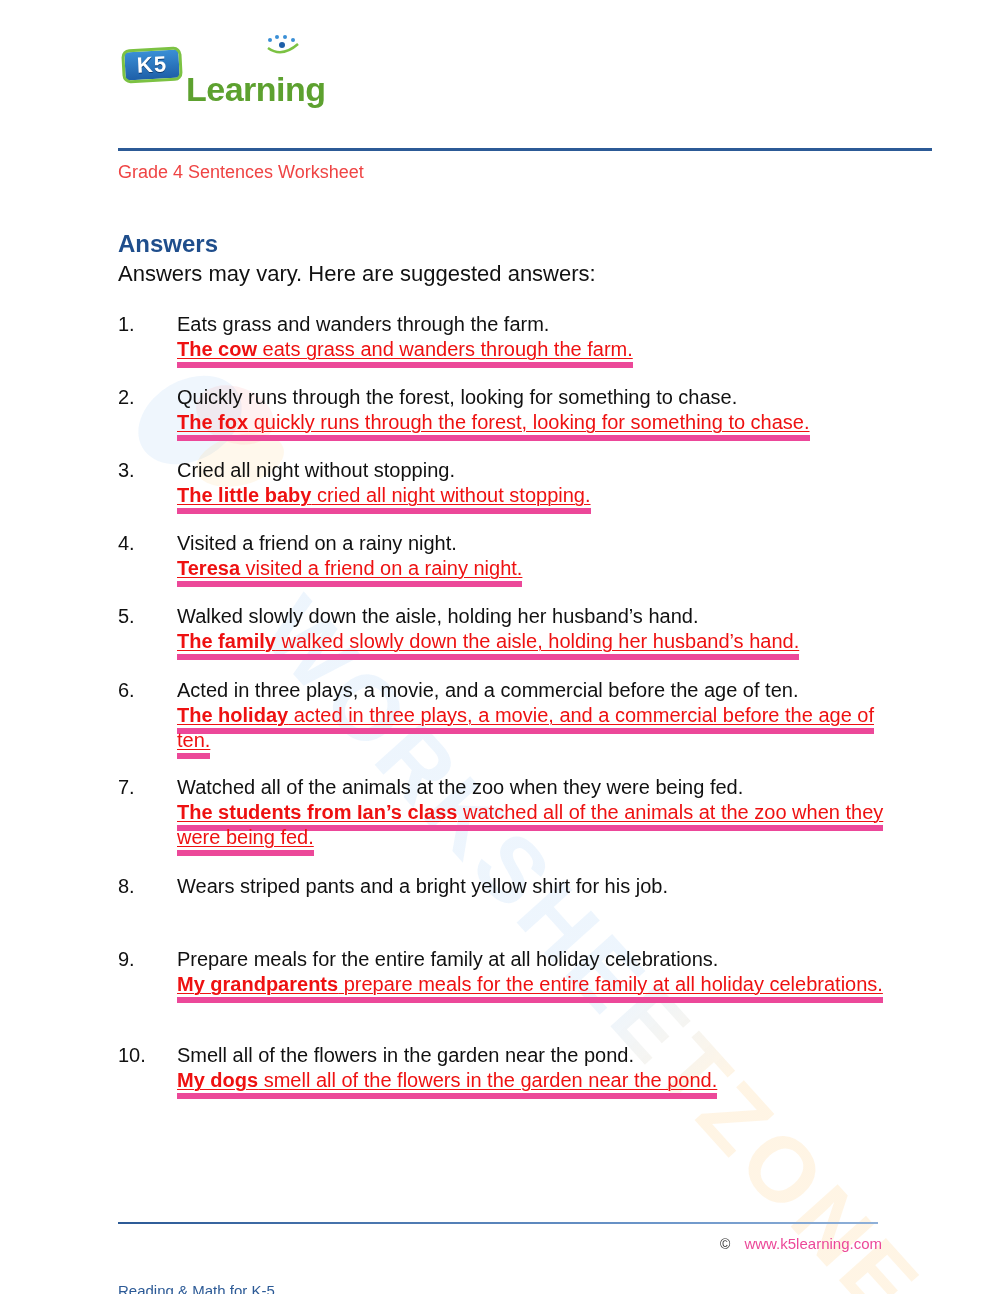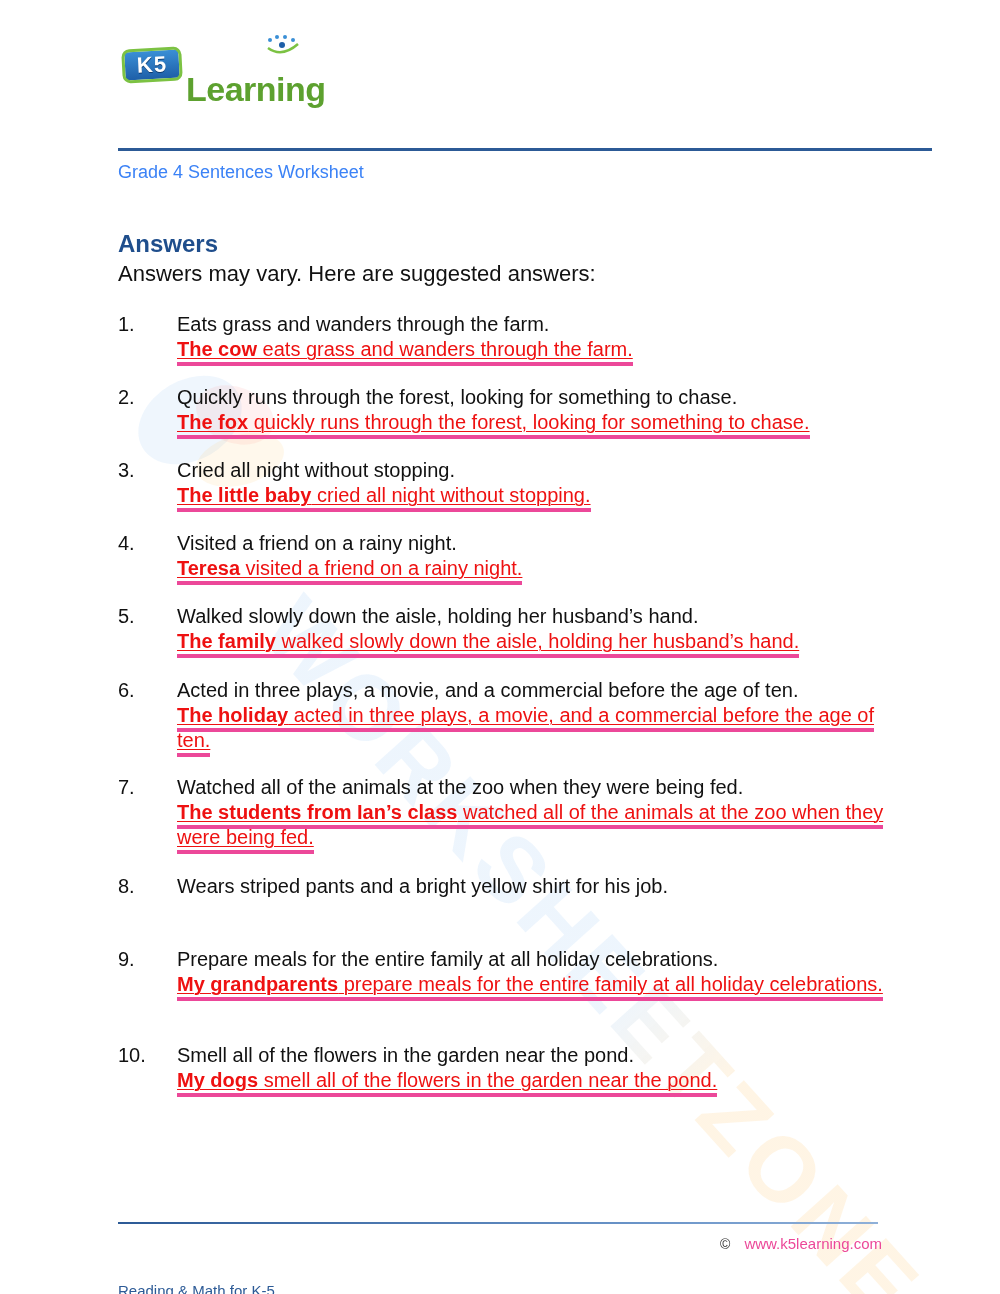--- a/index.html
+++ b/index.html
@@ -80,21 +80,21 @@
     top: 148px;
     width: 814px;
     height: 3px;
     background: #2c5a96;
   }
   .subtitle {
     position: absolute;
     left: 118px;
     top: 162px;
     font-size: 18px;
-    color: #3b82f6;
+    color: #ef4444;
   }
   .section-heading {
     position: absolute;
     left: 118px;
     top: 230px;
     font-size: 24px;
     font-weight: bold;
     color: #1f4e8c;
   }
   .intro {
@@ -143,21 +143,21 @@
     font-size: 20px;
     line-height: 25px;
     color: #ee1111;
     text-decoration: underline;
     text-decoration-color: #ee1111;
     text-decoration-thickness: 1px;
     text-underline-offset: 2px;
   }
   .answer-line {
     display: inline;
-    border-bottom: 4px solid #ec4899;
+    border-bottom: 6px solid #ec4899;
     padding-bottom: 2px;
   }
   .answer-subject {
     font-weight: bold;
   }
   
   .watermark {
     position: absolute;
     left: 280px;
     top: 560px;

